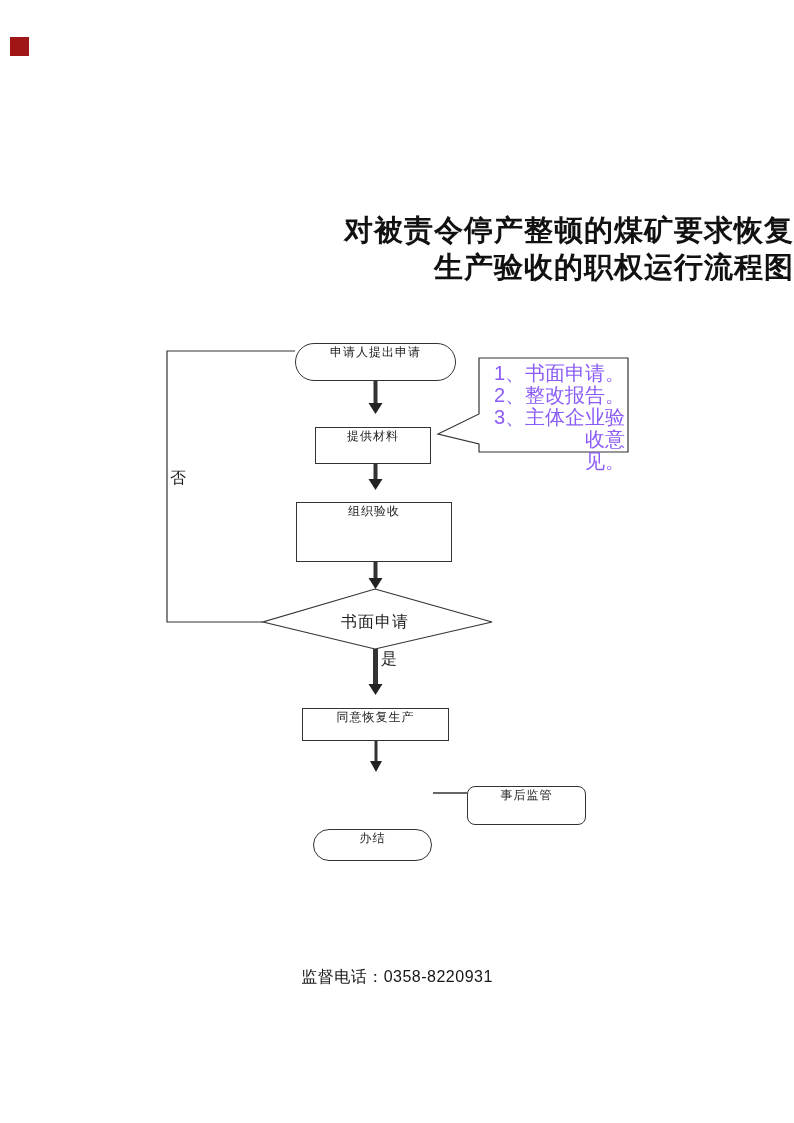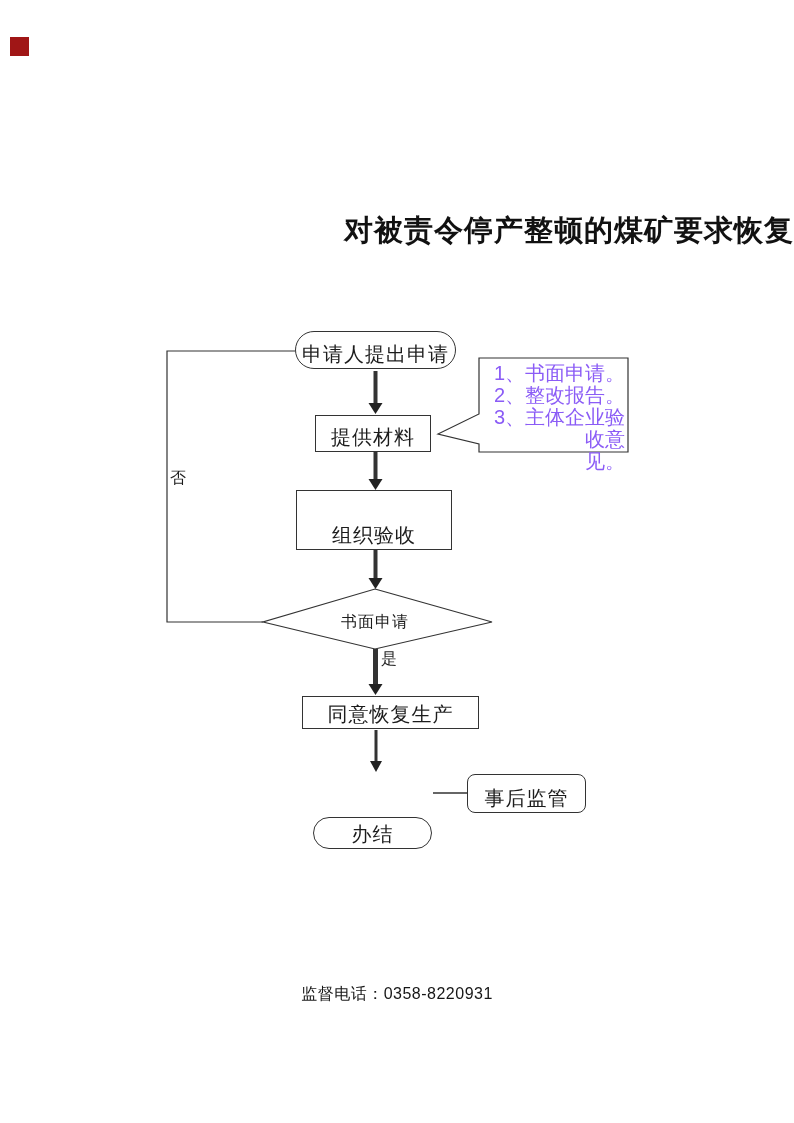--- a/index.html
+++ b/index.html
@@ -13,57 +13,58 @@
     background:#a01616;
   }
   .doc-title{
     position:absolute;left:0;right:0;top:212px;
     text-align:right;font-weight:700;color:#111;
     font-size:29px;line-height:37px;letter-spacing:1px;
   }
   .flow-layer{position:absolute;left:0;top:0;width:794px;height:1123px;}
   .node{
     position:absolute;background:#fff;border:1px solid #333;
-    display:flex;align-items:flex-end;justify-content:center;
-    font-size:20px;color:#1c1c1c;box-sizing:border-box;letter-spacing:1px;
+    display:flex;align-items:flex-start;justify-content:center;
+    font-size:12px;color:#1c1c1c;box-sizing:border-box;letter-spacing:1px;margin-top:12px;
   }
   .node-start{left:295px;top:331px;width:161px;height:38px;border-radius:19px;}
   .node-materials{left:315px;top:415px;width:116px;height:37px;}
   .node-organize{left:296px;top:490px;width:156px;height:60px;}
-  .node-approve{left:302px;top:696px;width:177px;height:33px;}
+  .node-approve{left:302px;top:696px;width:147px;height:33px;}
   .node-end{left:313px;top:817px;width:119px;height:32px;border-radius:23px;}
   .node-supervision{left:467px;top:774px;width:119px;height:39px;border-radius:8px;}
   .decision-label{
     position:absolute;left:325px;top:609px;width:100px;height:26px;
     display:flex;align-items:center;justify-content:center;
     font-size:16px;color:#1c1c1c;letter-spacing:1px;
   }
   .note-text{
     position:absolute;left:487px;top:362px;width:138px;
     font-size:20px;line-height:22px;color:#8b5cf6;
     white-space:pre-line;text-align:right;
   }
   .edge-label{
     position:absolute;font-size:16px;color:#1c1c1c;
   }
   .edge-label-no{left:170px;top:468px;}
   .edge-label-yes{left:381px;top:649px;}
   .footer-phone{
     position:absolute;left:0;right:0;top:967px;
-    text-align:center;font-size:16px;color:#161616;letter-spacing:0.5px;margin-top:17px;
+    text-align:center;font-size:16px;color:#161616;letter-spacing:0.5px;
   }
   svg .line{stroke:#333;fill:none;}
 </style>
 </head>
 <body>
 
 <div class="red-marker"></div>
 
 <div class="doc-title">
   <div>对被责令停产整顿的煤矿要求恢复</div>
+  <div>生产验收的职权运行流程图</div>
 </div>
 
 <svg class="flow-layer" width="794" height="1123" viewBox="0 0 794 1123" xmlns="http://www.w3.org/2000/svg">
 
   <path class="line" stroke-width="1.2" d="M263,622 H167 V351 H295"></path>
 
   <path class="line" stroke-width="1.4" d="M433,793 H467"></path>
 
   <path d="M479,414 L479,358 L628,358 L628,452 L479,452 L479,444 L438,434 Z" fill="#ffffff" stroke="#333" stroke-width="1.2"></path>
 

